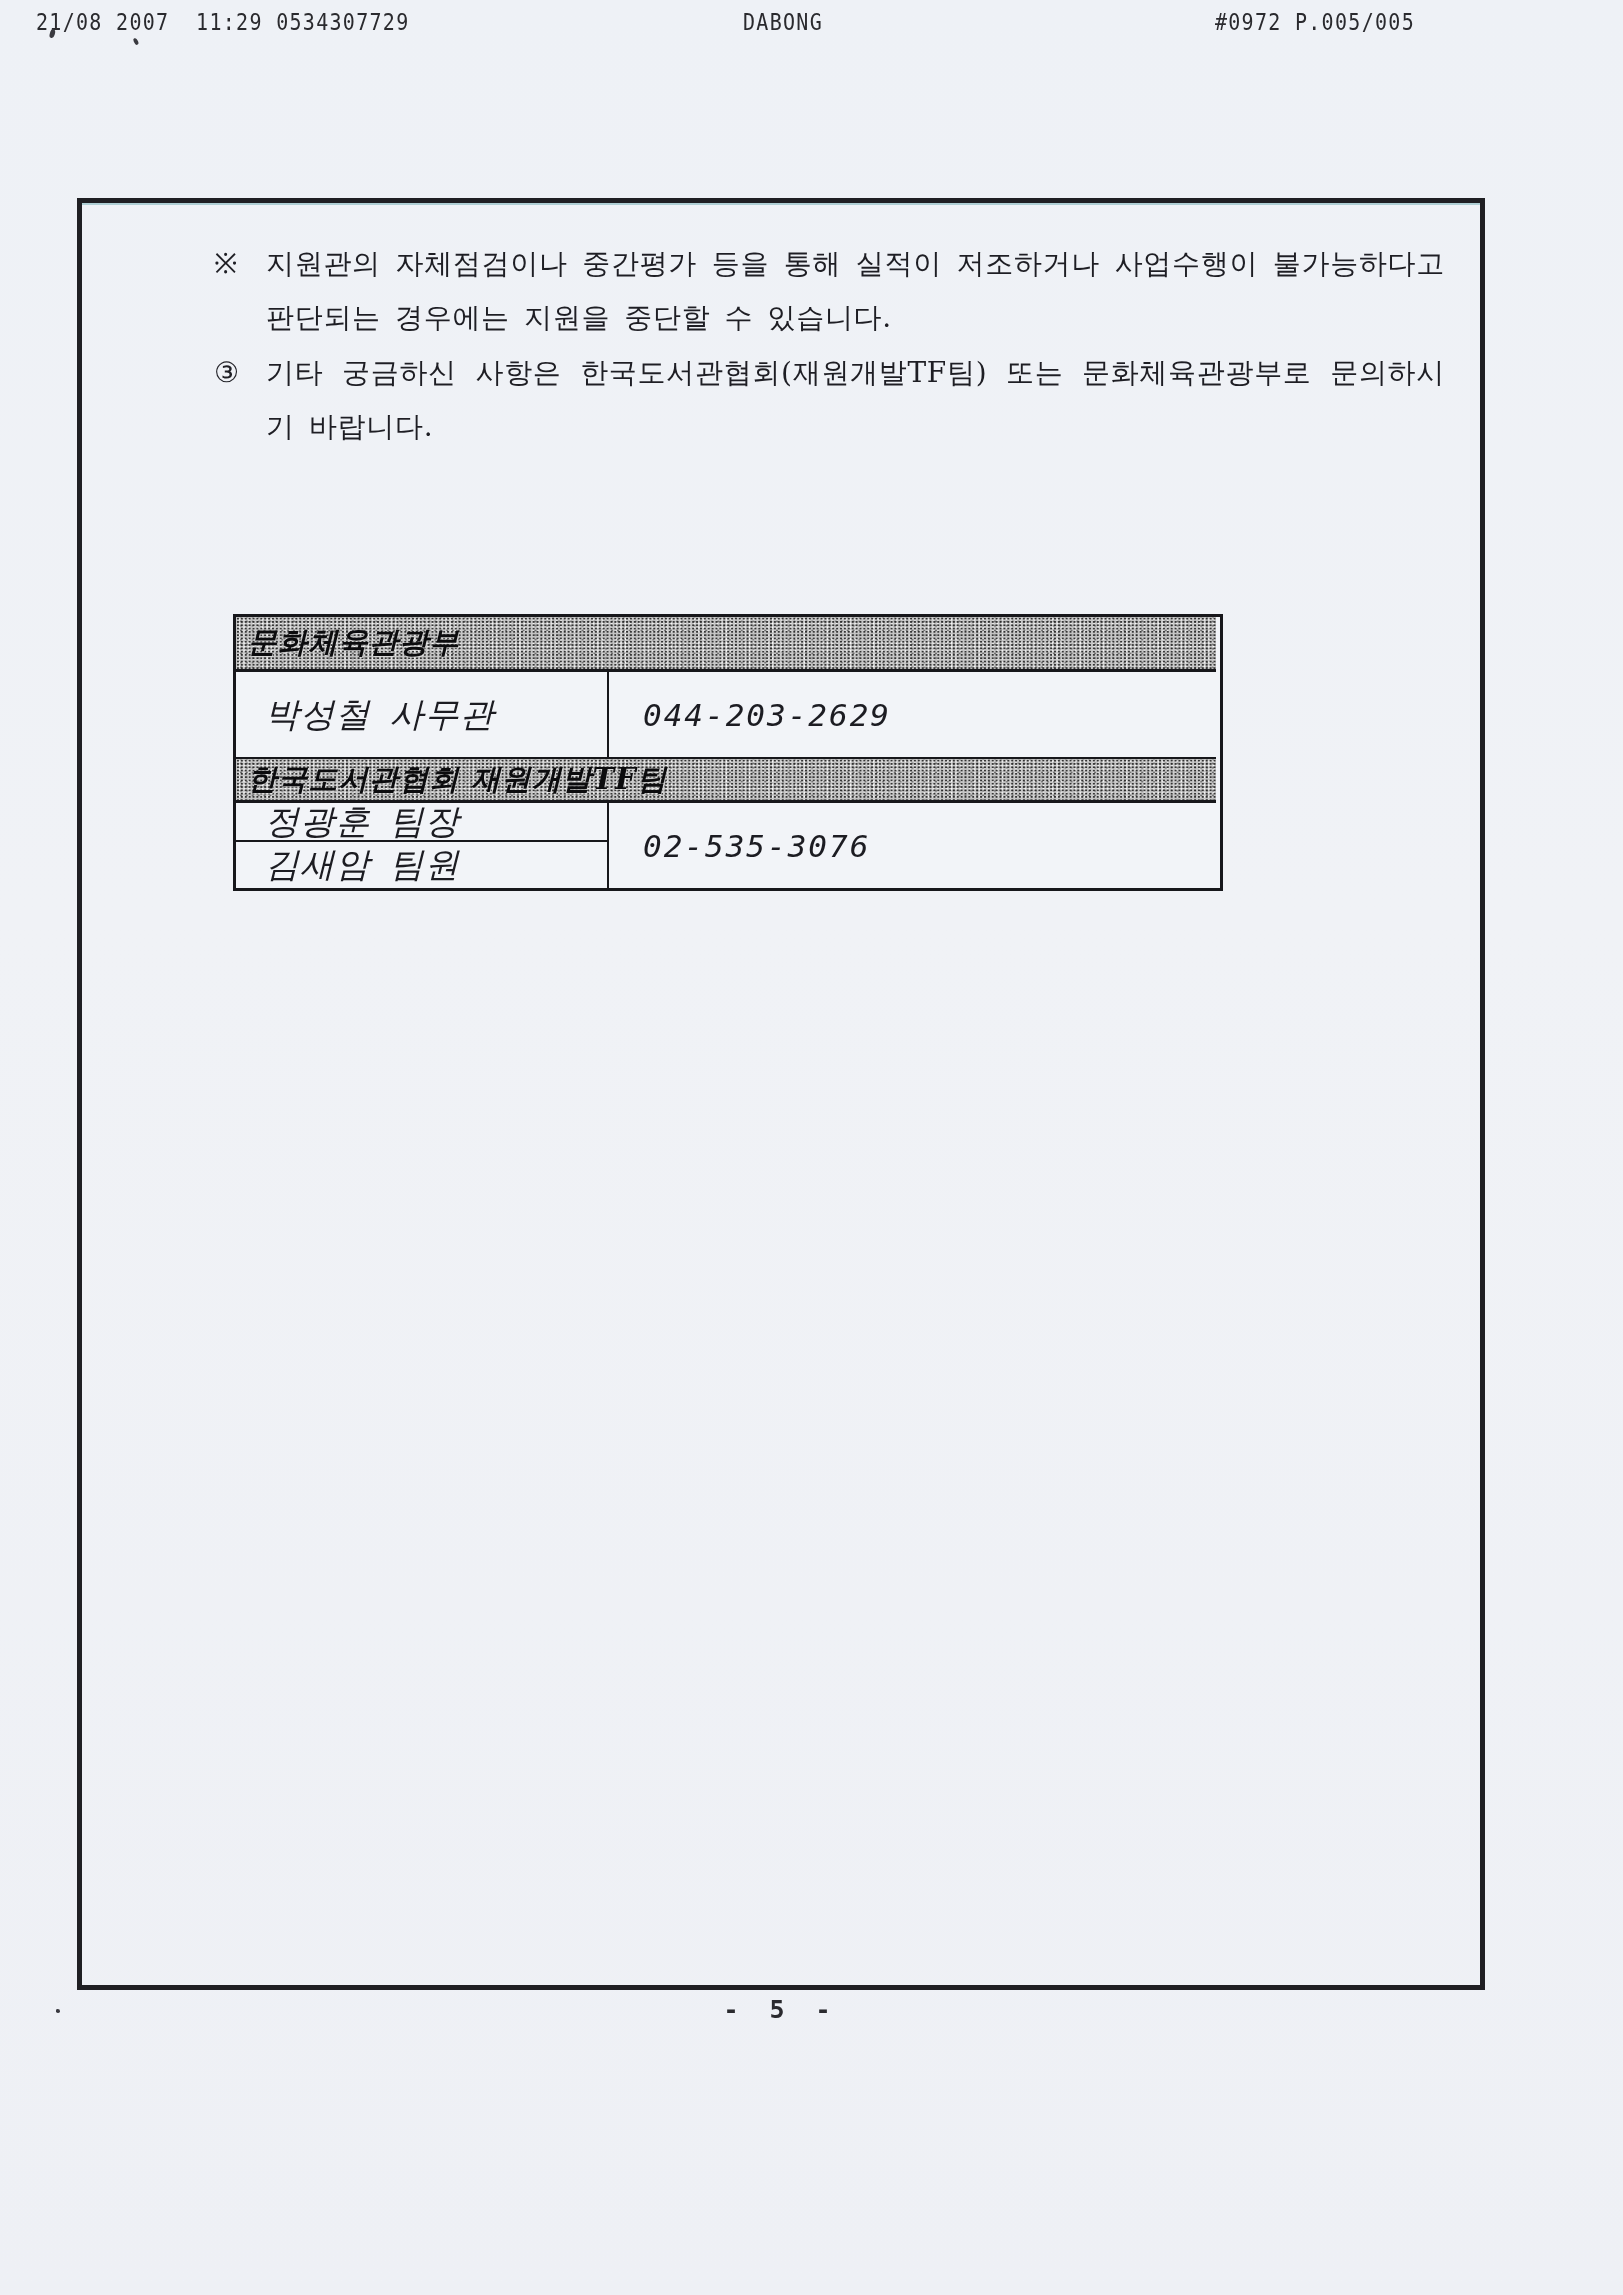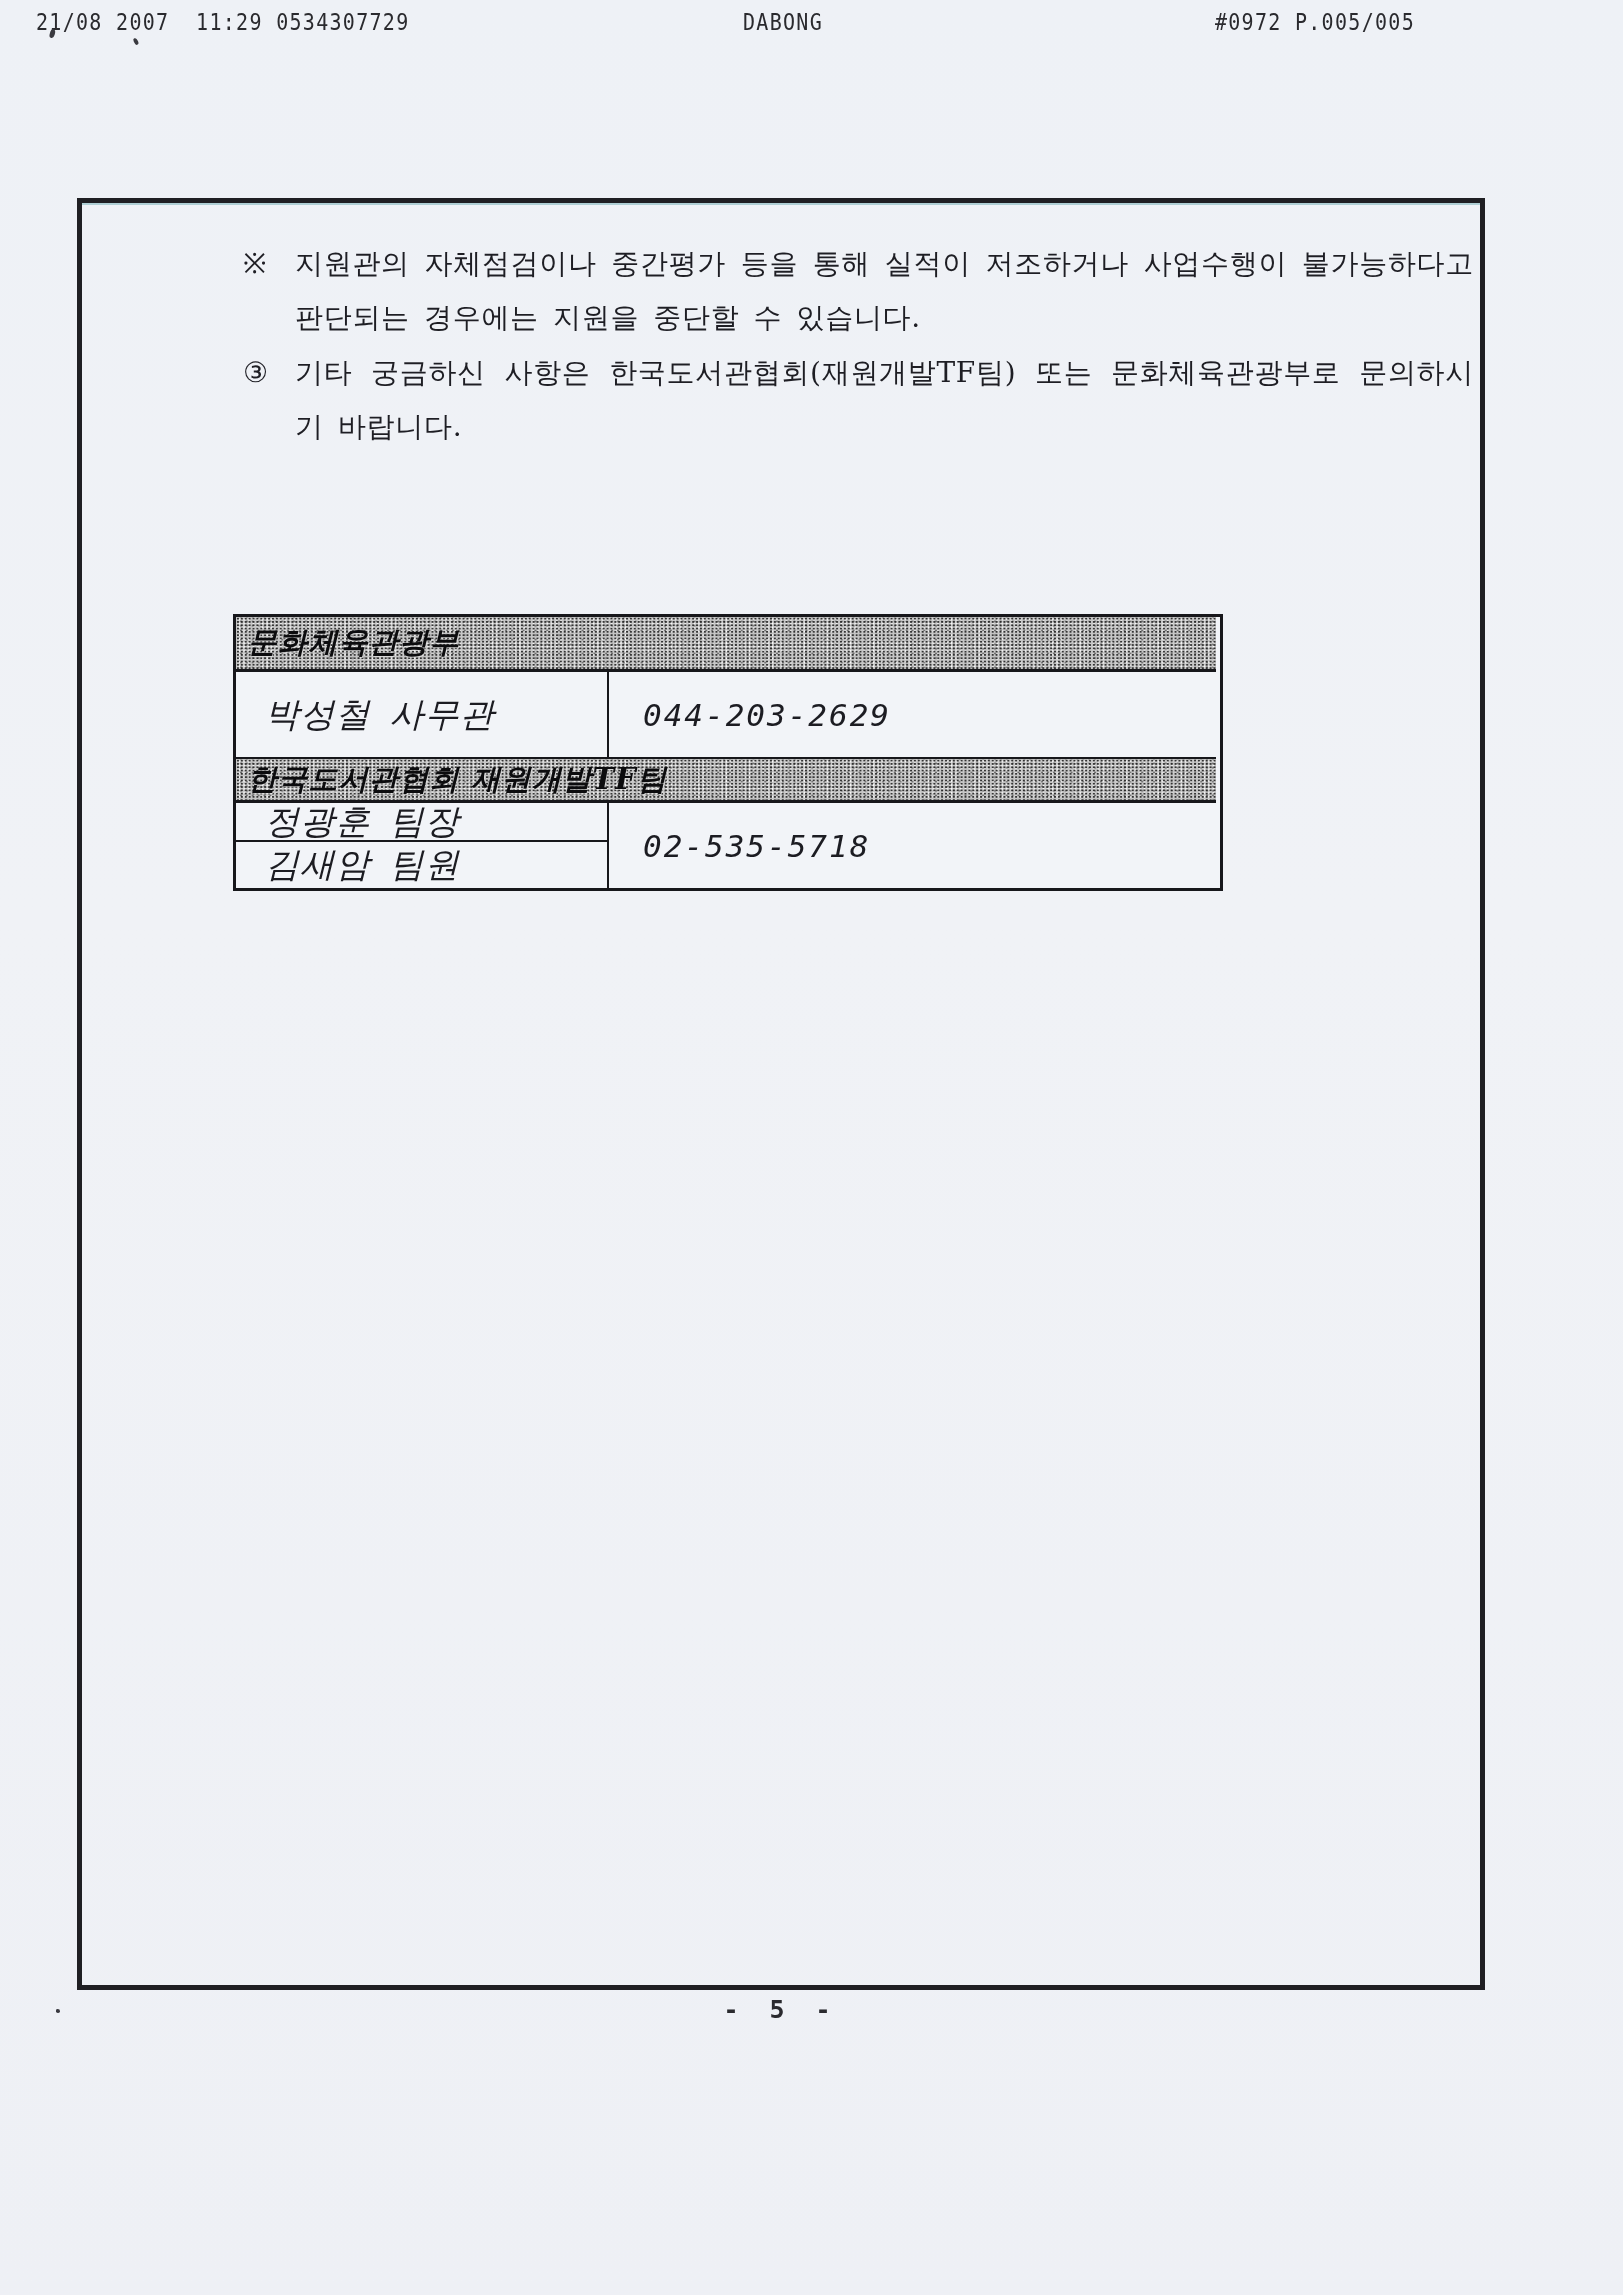--- a/index.html
+++ b/index.html
@@ -77,21 +77,20 @@
     position: absolute;
     left: 132px;
     top: 34px;
     width: 1231px;
     font-size: 28px;
     line-height: 54px;
     letter-spacing: 0.7px;
     word-spacing: 4.6px;
     text-align: justify;
     color: #1e1e24;
-    margin-left: 29px;
   }
   .note {
     padding-left: 52px;
     margin-bottom: 1.3px;
   }
   .note .marker {
     display: inline-block;
     width: 52px;
     margin-left: -52px;
     letter-spacing: 0;
@@ -203,21 +202,21 @@
     <div class="contact-table">
 
       <div class="cell org-band">문화체육관광부</div>
 
       <div class="cell name-cell">박성철 사무관</div>
       <div class="cell phone-cell">044-203-2629</div>
 
       <div class="cell org-band second">한국도서관협회 재원개발TF팀</div>
 
       <div class="cell name-cell upper">정광훈 팀장</div>
-      <div class="cell phone-cell merged">02-535-5718</div>
+      <div class="cell phone-cell merged">02-535-3076</div>
       <div class="cell name-cell">김새암 팀원</div>
 
     </div>
   </div>
 
   <div class="page-number">- 5 -</div>
 
 </div>
 
 

